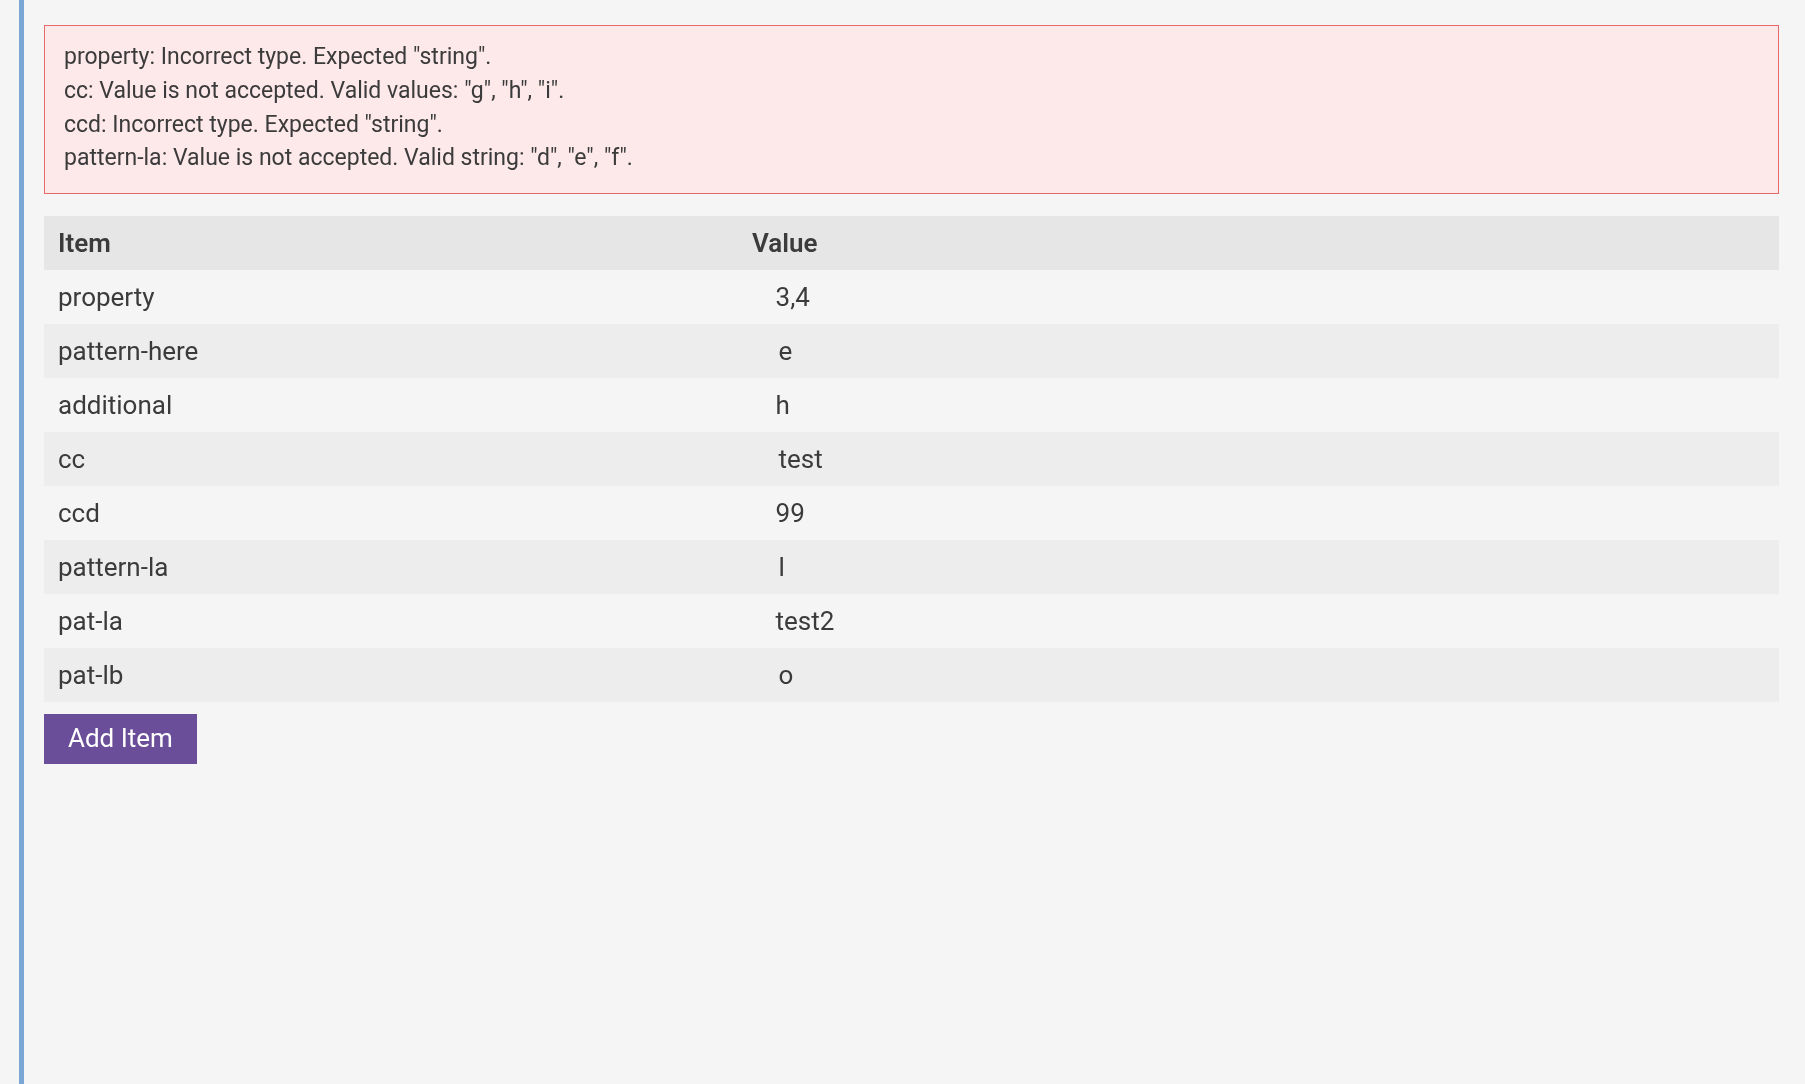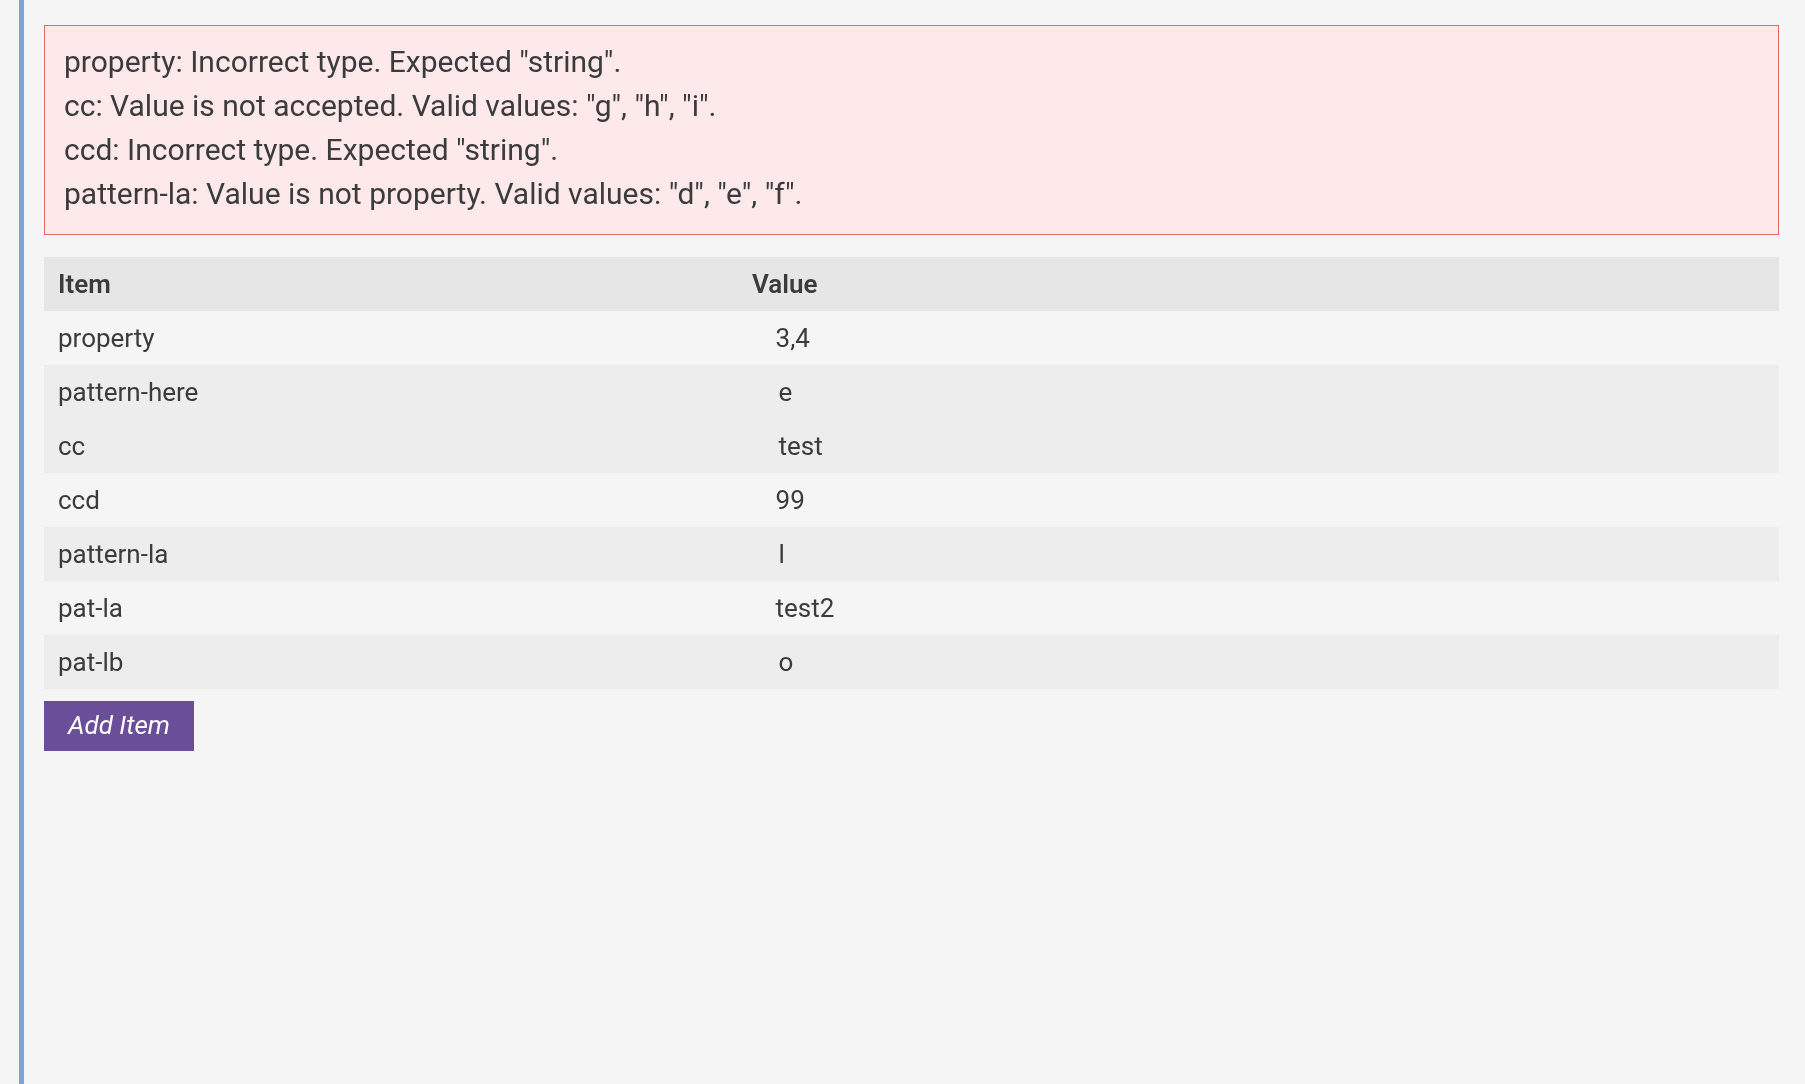--- a/index.html
+++ b/index.html
@@ -31,21 +31,21 @@
       left: 44px;
       top: 25px;
       right: 26px;
     }
     .error-box {
       border: 1px solid #e66a6a;
       background: #fde8ea;
       color: #3b3b3b;
       padding: 14px 19px 18px 19px;
       line-height: 1.47;
-      font-size: 30px;
+      font-size: 23px;
       margin-bottom: 22px;
     }
     .error-box div { white-space: pre-wrap; }
 
     .table {
       width: 100%;
       font-size: 26px;
       border-collapse: separate;
       border-spacing: 0 4px;
     }
@@ -66,51 +66,54 @@
     .add-button {
       display: inline-block;
       margin-top: 12px;
       background: #6b4e99;
       color: #ffffff;
       border: none;
       padding: 9px 24px 11px 24px;
       font-size: 26px;
       font-family: inherit;
       cursor: pointer;
-      font-style: italic;
     }
   </style>
 </head>
 <body>
 
 <div class="container">
   <div class="left-rule"></div>
 
   <div class="content">
 
     <div class="error-box">
       <div>property: Incorrect type. Expected "string".</div>
       <div>cc: Value is not accepted. Valid values: "g", "h", "i".</div>
       <div>ccd: Incorrect type. Expected "string".</div>
-      <div>pattern-la: Value is not property. Valid values: "d", "e", "f".</div>
+      <div>pattern-la: Value is not accepted. Valid string: "d", "e", "f".</div>
     </div>
 
     <div class="table">
       <div class="row head">
         <div class="col-item">Item</div>
         <div class="col-value">Value</div>
       </div>
 
       <div class="row body-row stripe-a">
         <div class="col-item">property</div>
         <div class="col-value">3,4</div>
       </div>
       <div class="row body-row stripe-b">
         <div class="col-item">pattern-here</div>
         <div class="col-value">e</div>
+      </div>
+      <div class="row body-row stripe-a">
+        <div class="col-item">additional</div>
+        <div class="col-value">h</div>
       </div>
       <div class="row body-row stripe-b">
         <div class="col-item">cc</div>
         <div class="col-value">test</div>
       </div>
       <div class="row body-row stripe-a">
         <div class="col-item">ccd</div>
         <div class="col-value">99</div>
       </div>
       <div class="row body-row stripe-b">

